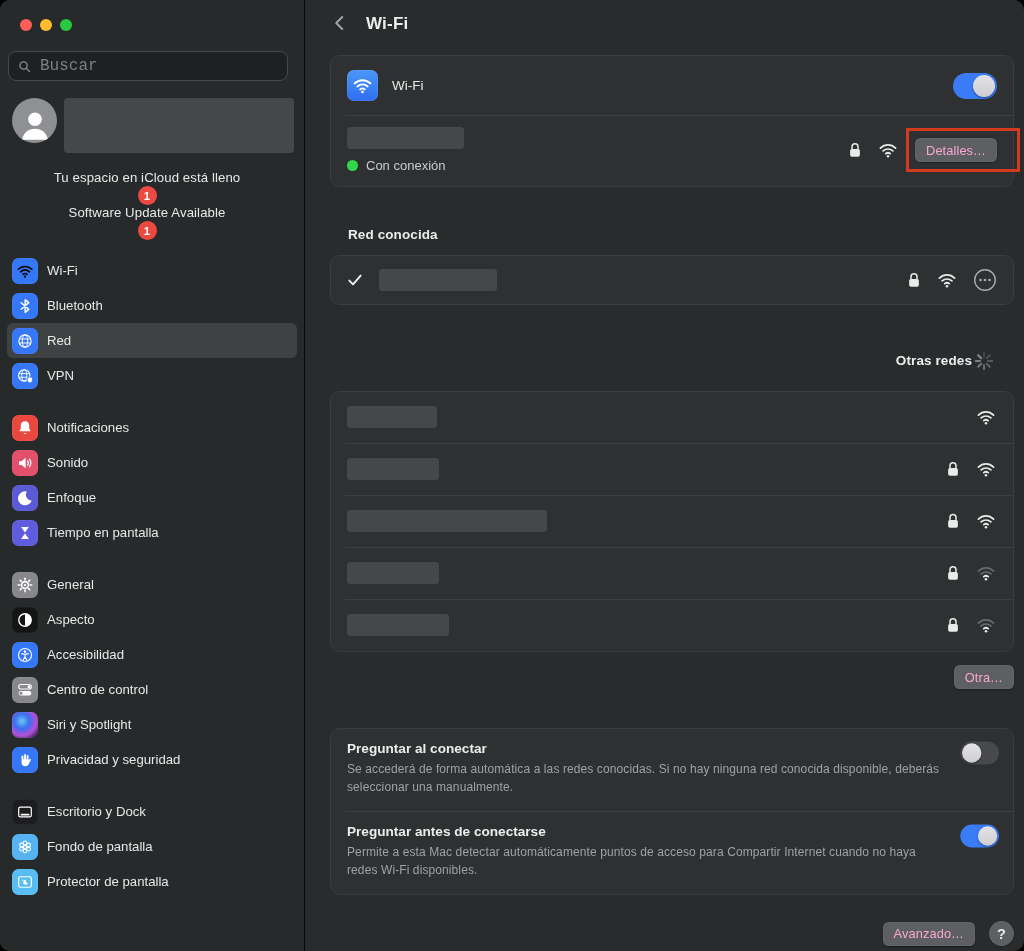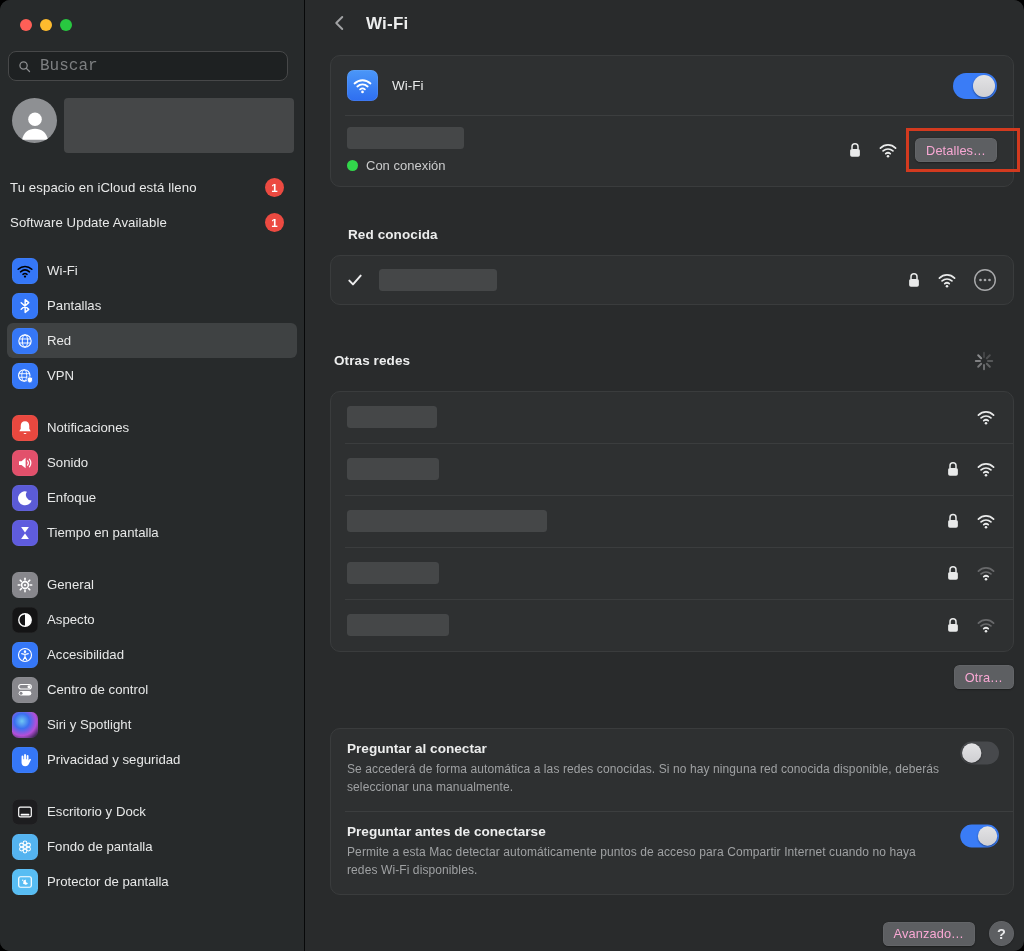--- a/index.html
+++ b/index.html
@@ -40,20 +40,21 @@
     width:45px; height:45px; border-radius:50%; background:#8e9093;
     overflow:hidden; display:flex; align-items:center; justify-content:center;
   }
   .avatar svg { width:38px; height:38px; margin-top:6px; }
   .name-block { width:230px; height:55px; background:#454748; border-radius:4px; }
 
   .alerts { margin-top:17px; }
   .alert-row {
     display:flex; align-items:center; height:35px; padding:0 20px 0 10px;
     cursor:default;
+    flex-direction:column;
   }
   .alert-label { flex:1; font-size:13.2px; color:#e8e9e9; letter-spacing:.1px; }
   .badge {
     min-width:19px; height:19px; border-radius:10px; background:#ec4a41;
     color:#fff; font-size:11.5px; font-weight:bold;
     display:flex; align-items:center; justify-content:center; padding:0 5px;
   }
 
   .nav { margin-top:13px; }
   .nav-group { margin-bottom:17px; }
@@ -141,21 +142,21 @@
   .annotation-box {
     position:absolute; left:-9px; top:-10px; right:-23px; bottom:-10px;
     border:3.5px solid #d33a1f; pointer-events:none; z-index:5;
   }
 
   .section-heading {
     font-size:13.5px; font-weight:bold; color:#eceded; letter-spacing:.1px;
   }
   .heading-known { margin:40px 18px 13px 18px; }
   .heading-others-row {
-    display:flex; align-items:center; justify-content:space-between;
+    display:flex; align-items:center; justify-content:flex-end;
     margin:37px 18px 12px 4px;
   }
 
   .known-row { display:flex; align-items:center; padding:12px 16px; gap:8px; }
   .known-row .redact { width:118px; margin-left:8px; }
 
   .net-row { display:flex; align-items:center; padding:14px 16px 15px; }
   .row-sep { height:1px; background:#3b3d3e; margin-left:14px; }
 
   .other-btn-row { display:flex; justify-content:flex-end; margin-top:13px; }
@@ -234,21 +235,21 @@
               </svg>
             </span>
             <span class="nav-label">Wi-Fi</span>
           </div>
           <div class="nav-item">
             <span class="tile" style="background: rgb(53, 119, 247);">
               <svg viewBox="0 0 24 24" fill="none" stroke="#fff" stroke-width="1.9" stroke-linecap="round" stroke-linejoin="round">
                 <path d="M6.9 7.6 L17 16.5 L12.2 20.5 V3.5 L17 7.5 L6.9 16.4"></path>
               </svg>
             </span>
-            <span class="nav-label">Pantallas</span>
+            <span class="nav-label">Bluetooth</span>
           </div>
           <div class="nav-item selected">
             <span class="tile" style="background: rgb(53, 119, 247);">
               <svg viewBox="0 0 24 24" fill="none" stroke="#fff">
                 <circle cx="12" cy="12" r="8.2" stroke-width="1.5"></circle>
                 <ellipse cx="12" cy="12" rx="3.6" ry="8.2" stroke-width="1.3"></ellipse>
                 <path d="M4.2 9.3 h15.6 M4.2 14.7 h15.6" stroke-width="1.3"></path>
               </svg>
             </span>
             <span class="nav-label">Red</span>

